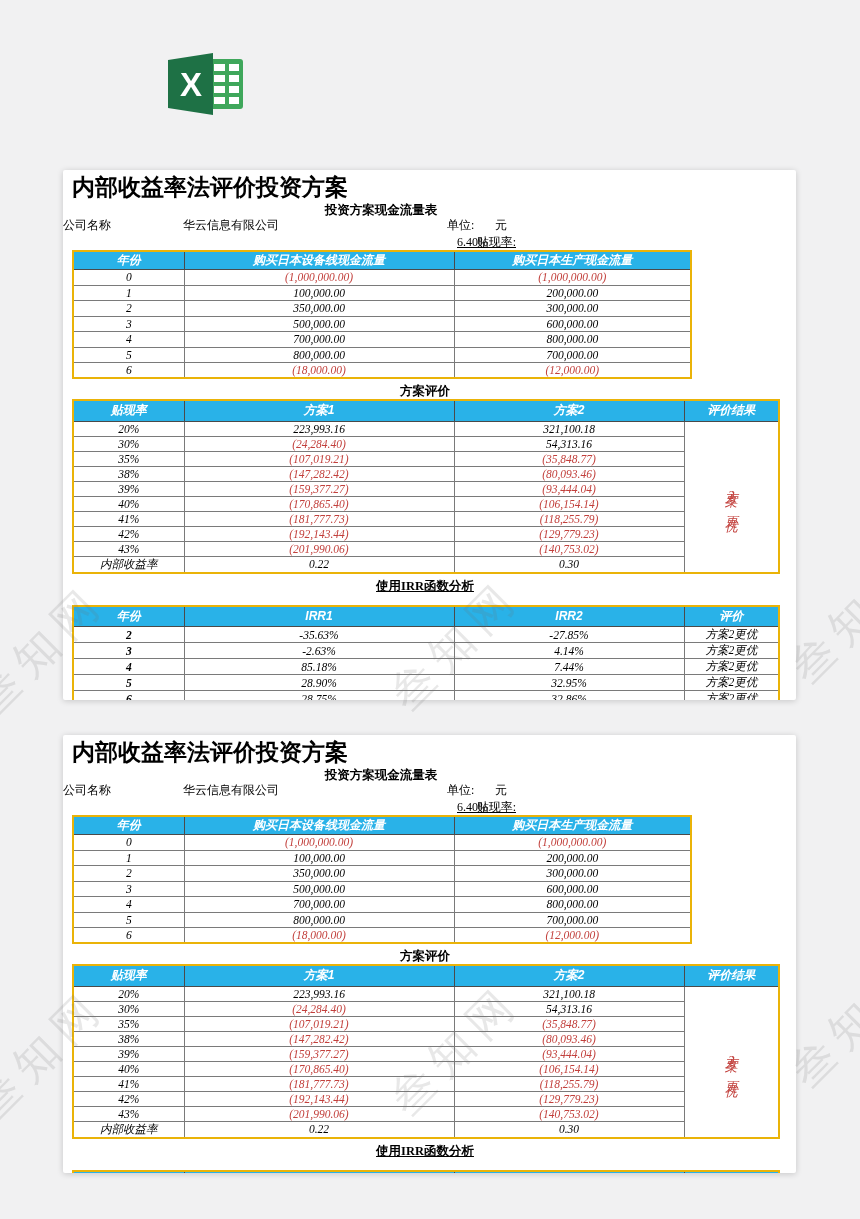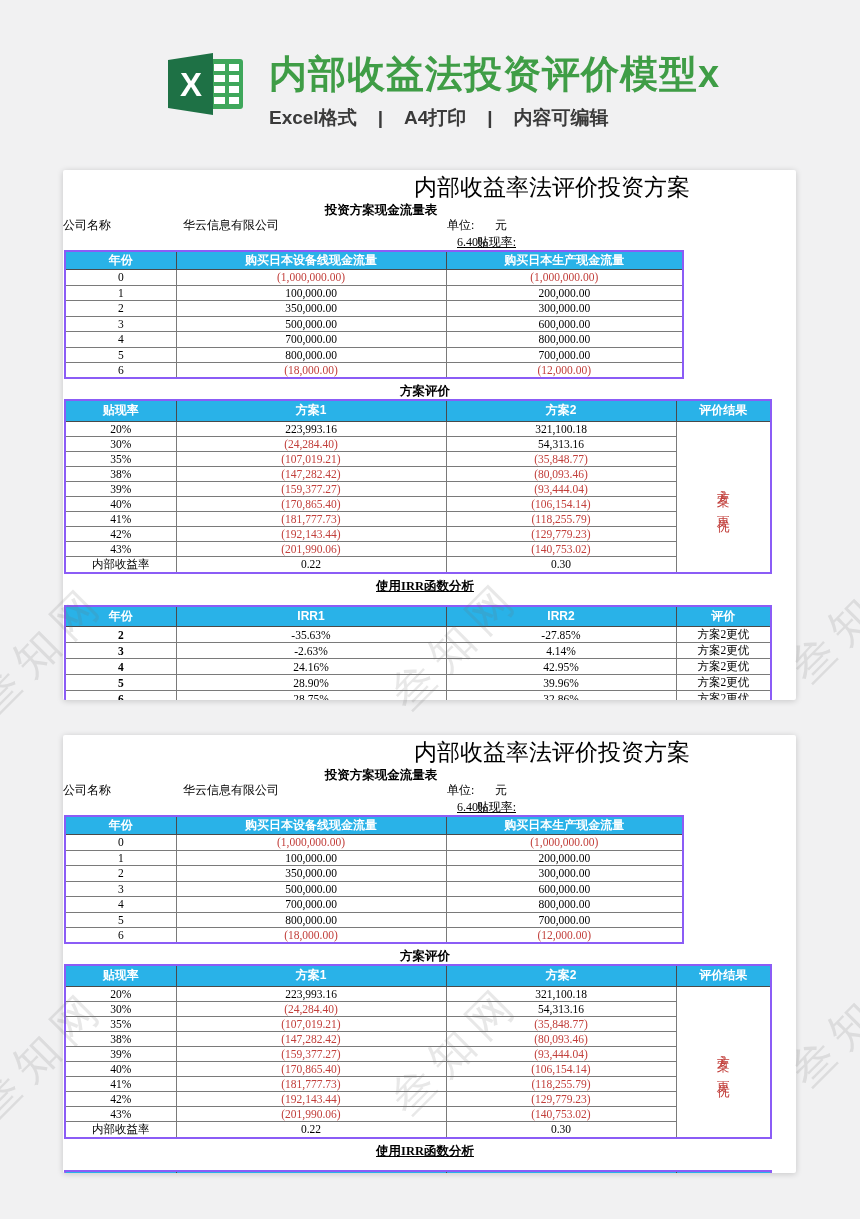--- a/index.html
+++ b/index.html
@@ -11,34 +11,34 @@
   .head-text h1{margin:0;font-size:38px;line-height:44px;font-weight:bold;color:#3f9d46;letter-spacing:1px;}
   .features{margin-top:9px;font-size:19px;font-weight:bold;color:#3a3a3a;}
   .features .sep{margin:0 21px;color:#3a3a3a;}
   
   .sheet-card{position:absolute;left:63px;width:733px;background:#ffffff;border-radius:2px;
               box-shadow:0 1px 6px rgba(0,0,0,.18);overflow:hidden;}
   #card-0{top:170px;height:530px;}
   #card-1{top:735px;height:438px;}
   
   .sheet{font-family:"Liberation Serif","DejaVu Serif",serif;color:#000;padding-top:2px;}
-  .sheet-title{width:618px;margin:0 0 0 9px;height:30px;line-height:32px;text-align:right;
-               font-size:23px;font-weight:normal;}
+  .sheet-title{width:618px;margin:0 0 0 9px;height:30px;line-height:32px;text-align:left;
+               font-size:23px;font-weight:bold;}
   .sheet-sub{width:618px;margin:1px 0 0 9px;height:14px;line-height:14px;text-align:center;
              font-size:12.5px;font-weight:bold;}
   .info-row{position:relative;height:17px;font-size:12px;line-height:17px;}
   .lbl-company{position:absolute;left:0;}
   .val-company{position:absolute;left:120px;}
   .lbl-unit{position:absolute;left:384px;}
   .val-unit{position:absolute;left:432px;}
   .disc-row{position:relative;height:16px;font-size:12px;line-height:16px;}
   .lbl-disc{position:absolute;left:341px;width:112px;text-align:right;text-decoration:underline;}
   .val-disc{position:absolute;left:394px;left:394px;text-decoration:underline;}
-  table{border-collapse:collapse;table-layout:fixed;margin-left:1px;border:2px solid #8b5cf6;
-        font-family:"Liberation Serif","DejaVu Serif",serif;}
+  table{border-collapse:collapse;table-layout:fixed;margin-left:9px;border:2px solid #eab308;
+        font-family:"Liberation Serif","DejaVu Serif",serif;font-style:italic;}
   th{background:#29b2e8;color:#fff;font-weight:bold;font-size:12px;
      font-family:"Liberation Sans",sans-serif;border:1px solid #4a4a4a;padding:0;}
   td{border:1px solid #7a7a7a;text-align:center;font-size:11.5px;padding:0;background:#fff;}
   .t-cash{width:618px;} .t-eval,.t-irr{width:706px;}
   .t-cash thead tr{height:15px;} .t-cash tbody tr{height:15.5px;}
   .t-eval thead tr{height:21px;} .t-eval tbody tr{height:15px;}
   .t-irr  thead tr{height:21px;} .t-irr  tbody tr{height:15px;}
   .t-irr tbody td:first-child{font-weight:bold;}
   td.neg{color:#c2403c;}
   td.result-cell{color:#c2403c;font-size:13px;writing-mode:vertical-rl;text-orientation:upright;
@@ -65,26 +65,20 @@
         <rect x="51" y="23" width="11" height="7"></rect>
           <rect x="66" y="23" width="10" height="7"></rect>
         <rect x="51" y="34" width="11" height="7"></rect>
           <rect x="66" y="34" width="10" height="7"></rect>
         <rect x="51" y="45" width="11" height="7"></rect>
           <rect x="66" y="45" width="10" height="7"></rect>
       </g>
       <polygon points="5,8 50,1 50,63 5,56" fill="#1e7145"></polygon>
       <text x="28" y="44" font-size="33" font-weight="bold" fill="#ffffff" text-anchor="middle" font-family="Liberation Sans, sans-serif">X</text>
     </svg>
-    <div class="head-text">
-      <h1>内部收益法投资评价模型x</h1>
-      <div class="features">
-        <span>Excel格式</span><span class="sep">|</span><span>A4打印</span><span class="sep">|</span><span>内容可编辑</span>
-      </div>
-    </div>
   </header>
 
   <section class="sheet-card" id="card-0">
   <div class="sheet">
     <div class="sheet-title">内部收益率法评价投资方案</div>
     <div class="sheet-sub">投资方案现金流量表</div>
     <div class="info-row">
       <span class="lbl-company">公司名称</span>
       <span class="val-company">华云信息有限公司</span>
       <span class="lbl-unit">单位:</span>
@@ -239,28 +233,28 @@
               <td>方案2更优</td>
             </tr>
             <tr>
               <td>3</td>
               <td>-2.63%</td>
               <td>4.14%</td>
               <td>方案2更优</td>
             </tr>
             <tr>
               <td>4</td>
-              <td>24.16%</td>
-              <td>42.95%</td>
+              <td>85.18%</td>
+              <td>7.44%</td>
               <td>方案2更优</td>
             </tr>
             <tr>
               <td>5</td>
               <td>28.90%</td>
-              <td>39.96%</td>
+              <td>32.95%</td>
               <td>方案2更优</td>
             </tr>
             <tr>
               <td>6</td>
               <td>28.75%</td>
               <td>32.86%</td>
               <td>方案2更优</td>
             </tr>
           </tbody>
     </table>

